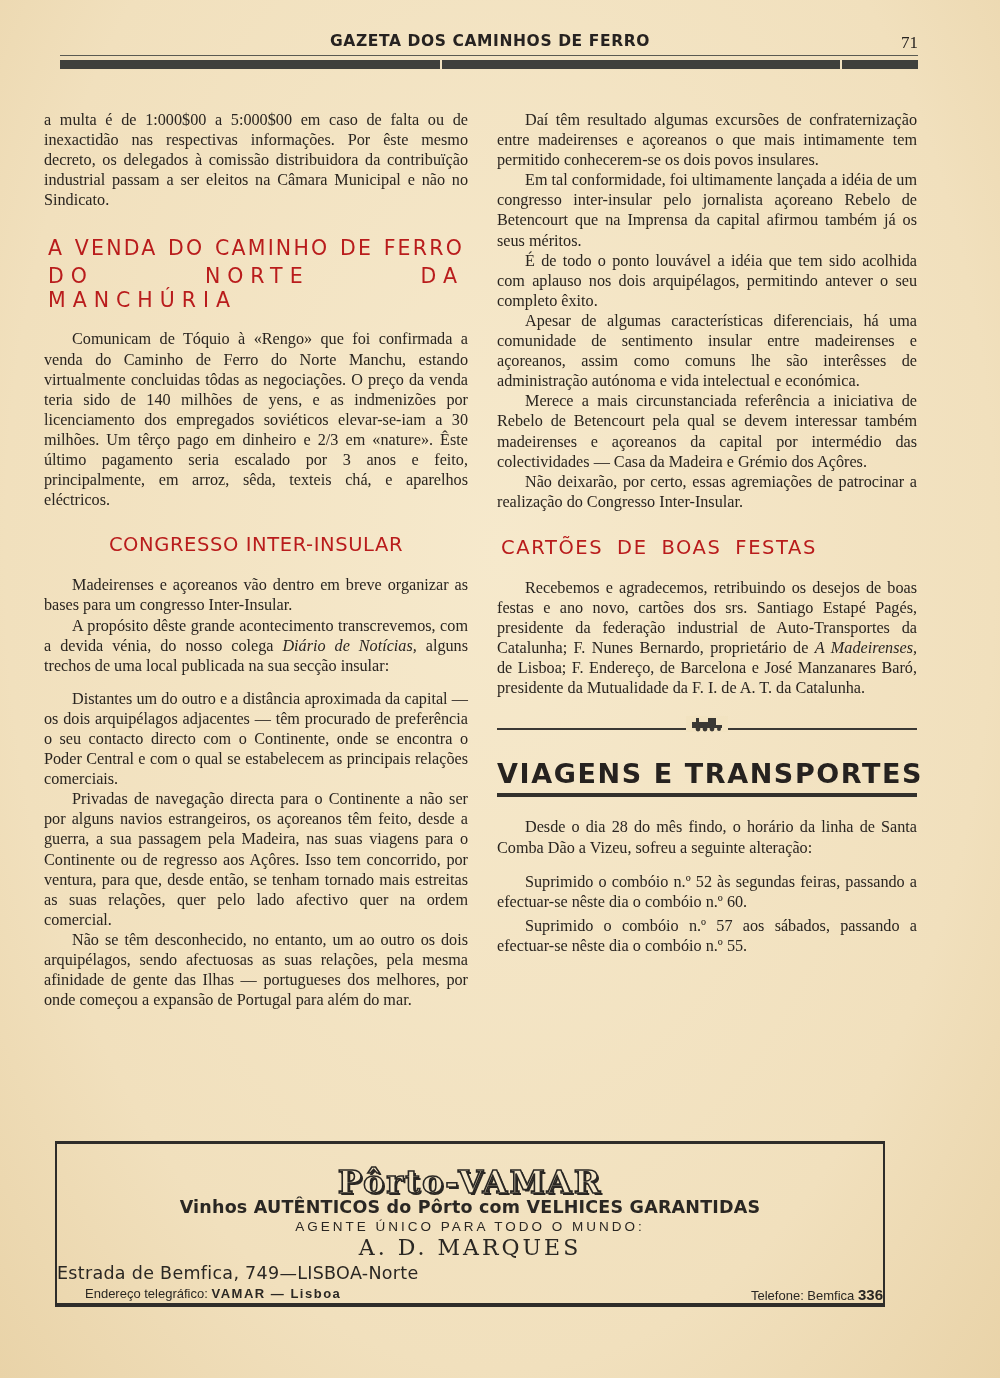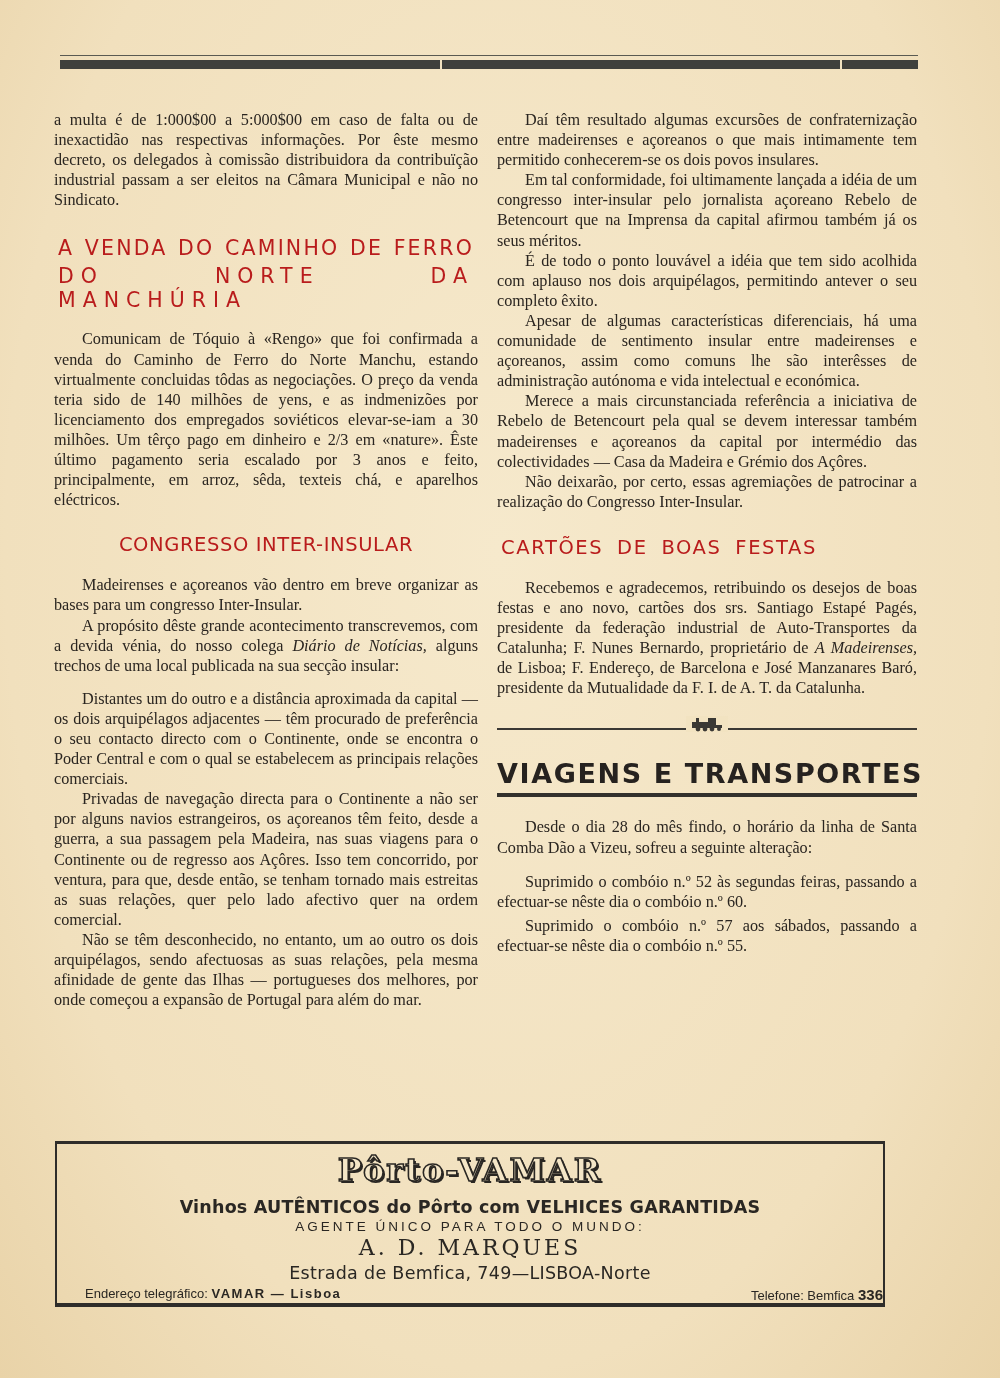--- a/index.html
+++ b/index.html
@@ -25,21 +25,21 @@
   .page-number {
     position: absolute; right: 2px; top: 3px; font-size: 17px;
     font-family: "Liberation Serif", serif; color: #262220;
   }
   .rule-thin { position: absolute; left: 60px; top: 55px; width: 858px; height: 1px; background: #5a5a52; }
   .rule-thick { position: absolute; left: 60px; top: 60px; width: 858px; height: 9px; background: #3f403c; }
   .rule-thick .gap { position: absolute; top: 0; width: 2px; height: 9px; background: #f1e2c0; }
 
   
   .col { position: absolute; top: 110px; font-size: 16.2px; line-height: 20.1px; text-align: justify; }
-  .col.left { left: 54px; width: 424px; }
+  .col.left { left: 44px; width: 424px; }
   .col.right { left: 497px; width: 420px; }
   .col p { margin: 0; text-indent: 28px; }
   .col p.noindent { text-indent: 0; }
   .col p + p { margin-top: 0; }
 
   .h-spaced {
     font-family: "DejaVu Sans", sans-serif; font-weight: normal;
     font-size: 20.5px; line-height: 24px; margin: 4px; color: #b91c1c;
   }
   .h-venda1 { letter-spacing: 2.2px; text-align: justify; text-align-last: justify; }
@@ -65,58 +65,62 @@
   em { font-style: italic; }
 
   
   .ad {
     position: absolute; left: 55px; top: 1141px; width: 826px; height: 166px;
     border-left: 2px solid #2f2d2a; border-right: 2px solid #2f2d2a;
   }
   .ad .top-rule { position: absolute; left: -2px; right: -2px; top: 0; height: 3px; background: #2f2d2a; }
   .ad .bot-rule { position: absolute; left: -2px; right: -2px; bottom: 0; height: 4px; background: #2f2d2a; }
   .ad-brand {
-    position: absolute; top: 10px; left: 0; right: 0; text-align: center;
+    position: absolute; top: 22px; left: 0; right: 0; text-align: center;
     font-family: "DejaVu Serif", serif; font-weight: bold; font-size: 32px; letter-spacing: 2px;
     color: #f4e6c7; -webkit-text-stroke: 1.6px #2a2723;
     text-shadow: 2px 2px 0 #2a2723;
   }
   .ad-tagline {
     position: absolute; top: 56px; left: 0; right: 0; text-align: center;
     font-family: "DejaVu Sans", sans-serif; font-weight: bold; font-size: 17.5px; color: #2a2723;
     letter-spacing: 0.2px;
   }
   .ad-agent {
     position: absolute; top: 78px; left: 0; right: 0; text-align: center;
     font-family: "Liberation Sans", sans-serif; font-size: 13.5px; letter-spacing: 3px; color: #2a2723;
   }
   .ad-name {
     position: absolute; top: 94px; left: 0; right: 0; text-align: center;
     font-family: "DejaVu Serif", serif; font-weight: normal; font-size: 22px; letter-spacing: 3px; color: #2a2723;
   }
   .ad-address {
-    position: absolute; top: 122px; left: 0; right: 0; text-align: center;
+    position: absolute; top: 122px; left: 0; right: 0; text-align: left;
     font-family: "DejaVu Sans", sans-serif; font-size: 17.5px; color: #2a2723; letter-spacing: 0.3px;
   }
   .ad-telegraph {
     position: absolute; top: 145px; left: 28px;
     font-family: "Liberation Sans", sans-serif; font-size: 13px; color: #2a2723; font-weight: bold;
   }
   .ad-telegraph .val { letter-spacing: 1.5px; }
   .ad-phone {
     position: absolute; top: 145px; right: 0px;
     font-family: "Liberation Sans", sans-serif; font-size: 13px; color: #2a2723; font-weight: bold;
   }
   .ad-phone .num { font-size: 15px; }
 </style>
 </head>
 <body>
 
 <div class="page">
 
+  <div class="running-head">
+    <div class="running-title">GAZETA DOS CAMINHOS DE FERRO</div>
+    <div class="page-number">71</div>
+  </div>
   <div class="rule-thin"></div>
   <div class="rule-thick">
     <span class="gap" style="left:380px"></span>
     <span class="gap" style="left:780px"></span>
   </div>
 
   <div class="col left">
     <p class="noindent">a multa é de 1:000$00 a 5:000$00 em caso de falta ou de inexactidão nas respectivas informações. Por êste mesmo decreto, os delegados à comissão distribuidora da contribuïção industrial passam a ser eleitos na Câmara Municipal e não no Sindicato.</p>
 
     <div style="height:22px"></div>

